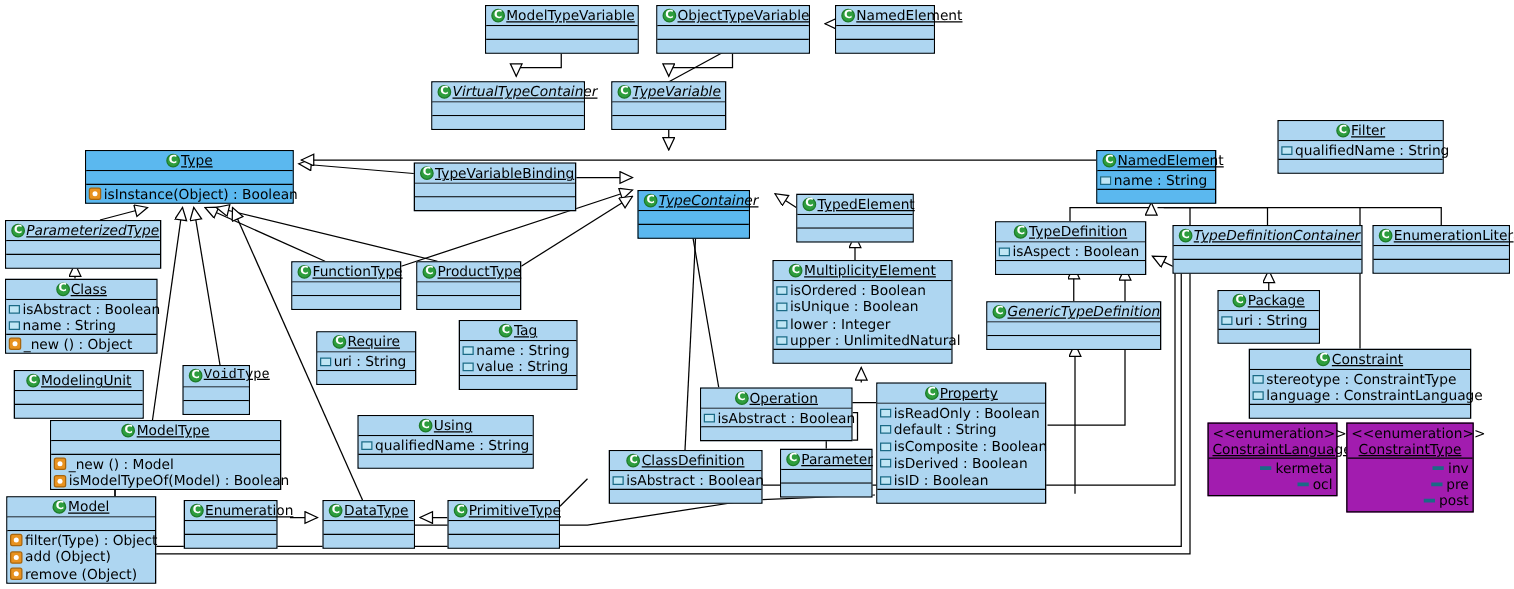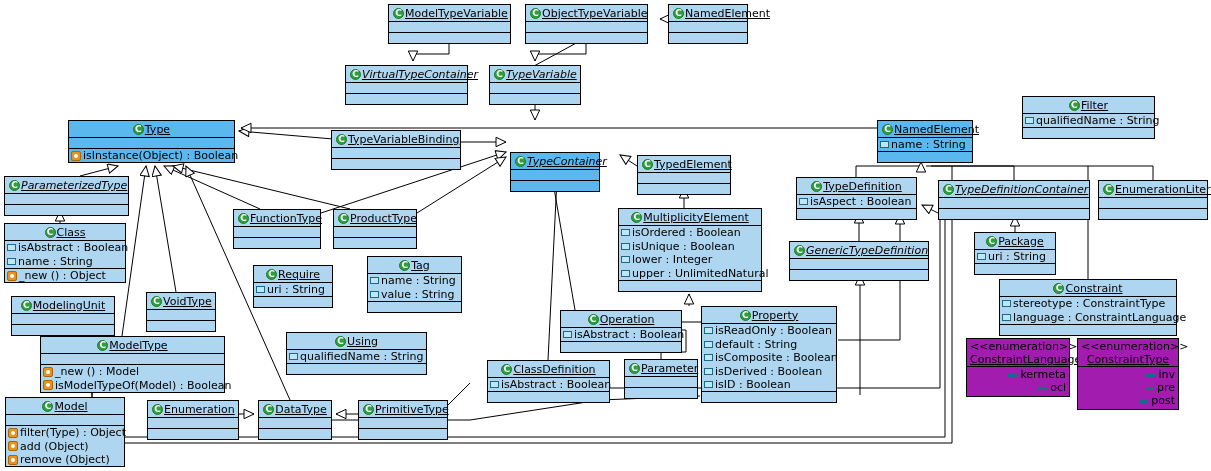--- a/index.html
+++ b/index.html
@@ -343,21 +343,21 @@
         <div class="sep"></div>
         <div class="sec ops"></div>
       </div>
       <div class="cls" style="left: 11px; top: 296px; width: 104px;">
         <div class="hdr"><span class="ico-c"></span><span class="nm">ModelingUnit</span></div>
         <div class="sep"></div>
         <div class="sec attrs"></div>
         <div class="sep"></div>
         <div class="sec ops"></div>
       </div>
-      <div class="cls" style="left: 146px; top: 292px; width: 70px;">
+      <div class="cls" style="left: 146px; top: 292px; width: 54px; font-family: Liberation Mono, monospace;">
         <div class="hdr"><span class="ico-c"></span><span class="nm">VoidType</span></div>
         <div class="sep"></div>
         <div class="sec attrs"></div>
         <div class="sep"></div>
         <div class="sec ops"></div>
       </div>
       <div class="cls" style="left: 560px; top: 310px; width: 122px;">
         <div class="hdr"><span class="ico-c"></span><span class="nm">Operation</span></div>
         <div class="sep"></div>
         <div class="sec attrs">
@@ -418,21 +418,21 @@
         <div class="hdr"><span class="ico-c"></span><span class="nm">Model</span></div>
         <div class="sep"></div>
         <div class="sec attrs"></div>
         <div class="sep"></div>
         <div class="sec ops">
           <div class="row"><span class="ico-o"></span><span class="txt">filter(Type) : Object</span></div>
           <div class="row"><span class="ico-o"></span><span class="txt">add (Object)</span></div>
           <div class="row"><span class="ico-o"></span><span class="txt">remove (Object)</span></div>
         </div>
       </div>
-      <div class="cls" style="left: 147px; top: 400px; width: 92px;">
+      <div class="cls" style="left: 147px; top: 400px; width: 75px;">
         <div class="hdr"><span class="ico-c"></span><span class="nm">Enumeration</span></div>
         <div class="sep"></div>
         <div class="sec attrs"></div>
         <div class="sep"></div>
         <div class="sec ops"></div>
       </div>
       <div class="cls" style="left: 258px; top: 400px; width: 74px;">
         <div class="hdr"><span class="ico-c"></span><span class="nm">DataType</span></div>
         <div class="sep"></div>
         <div class="sec attrs"></div>

